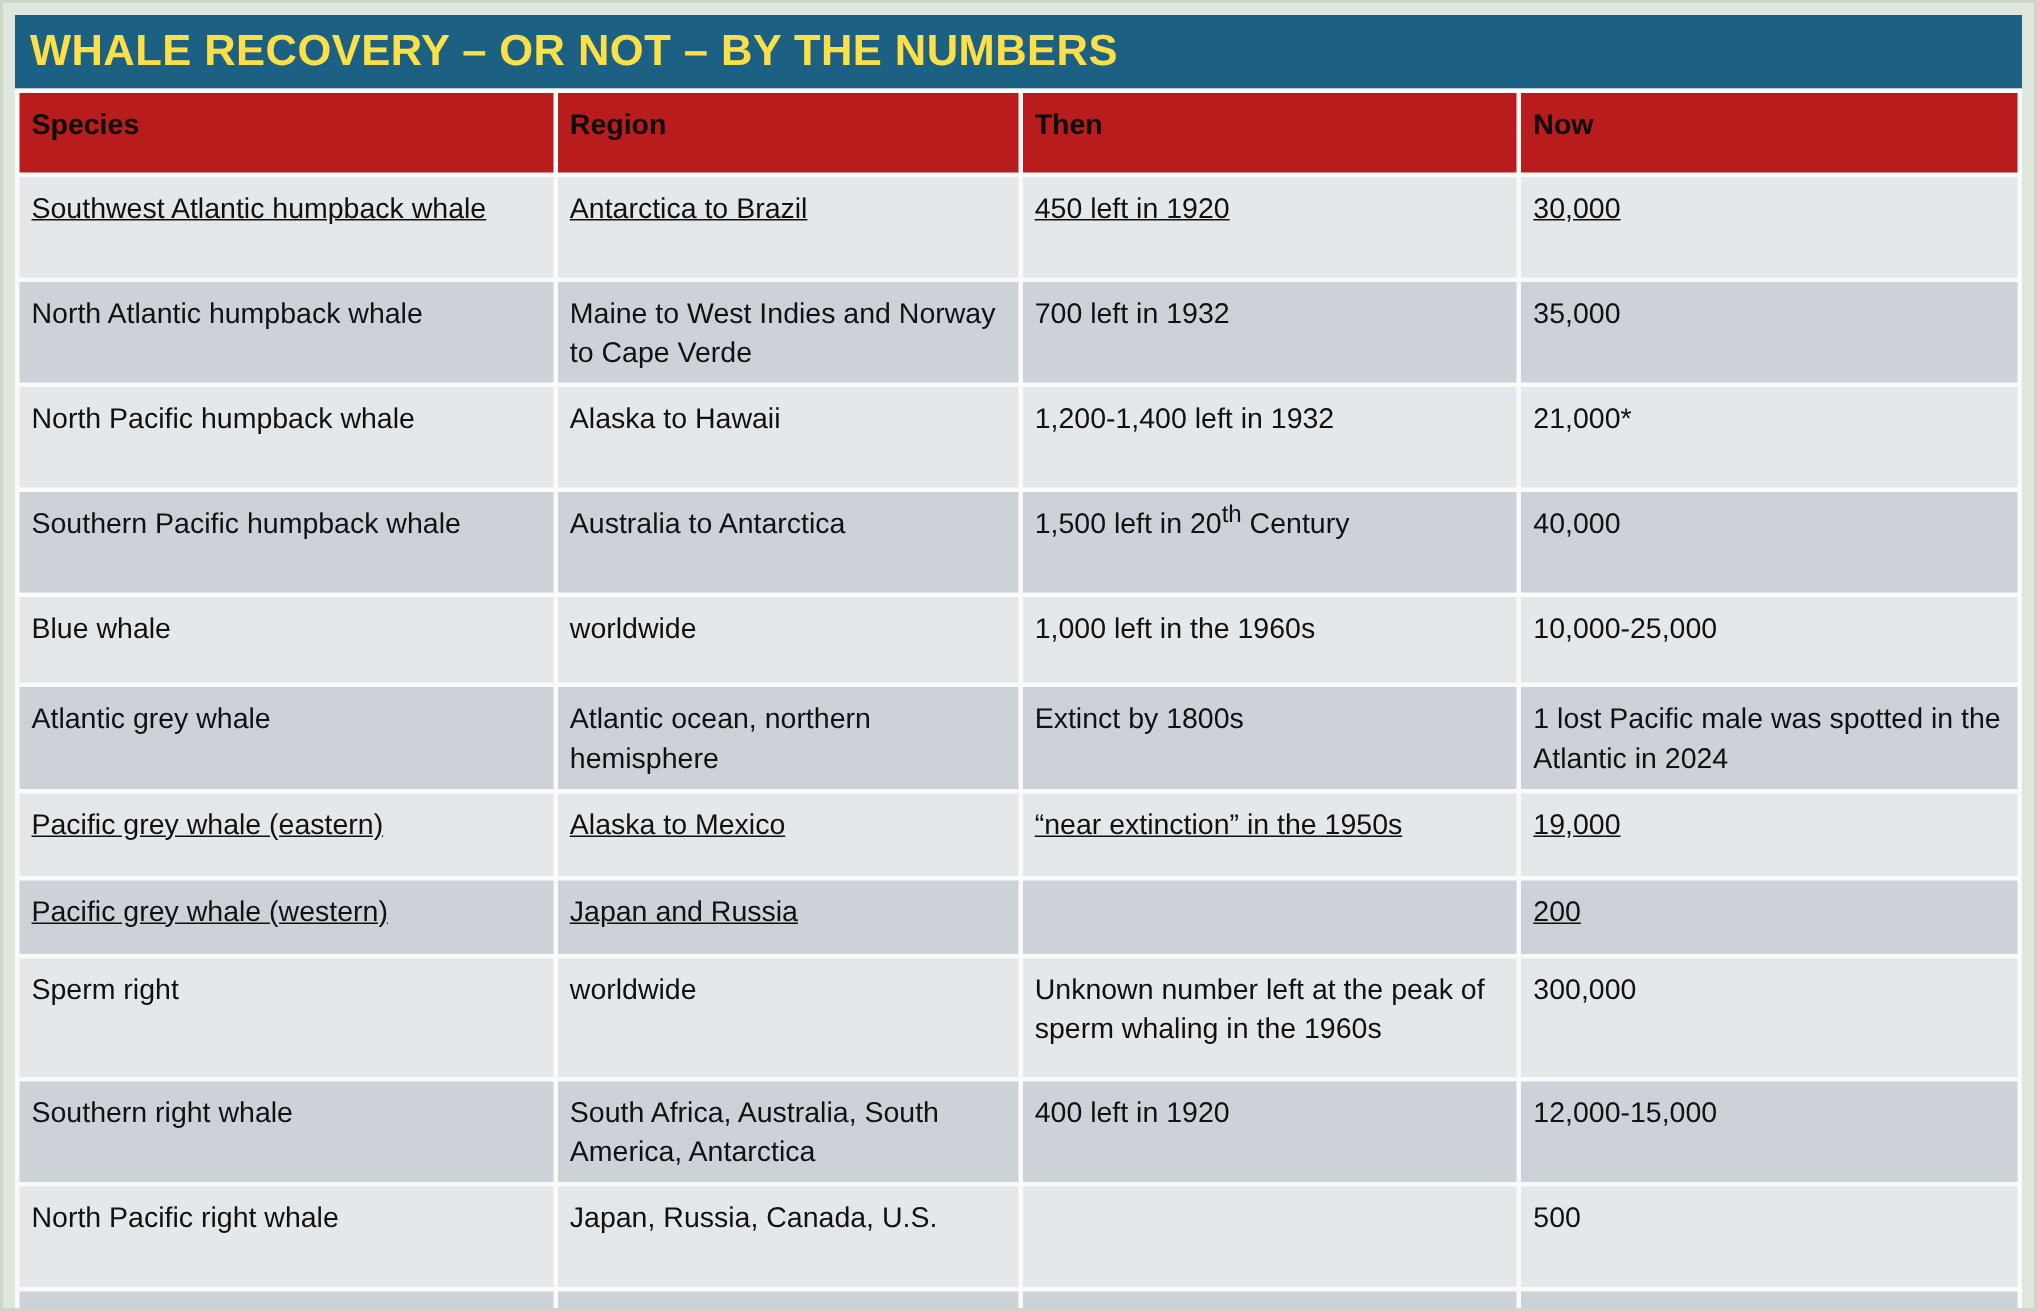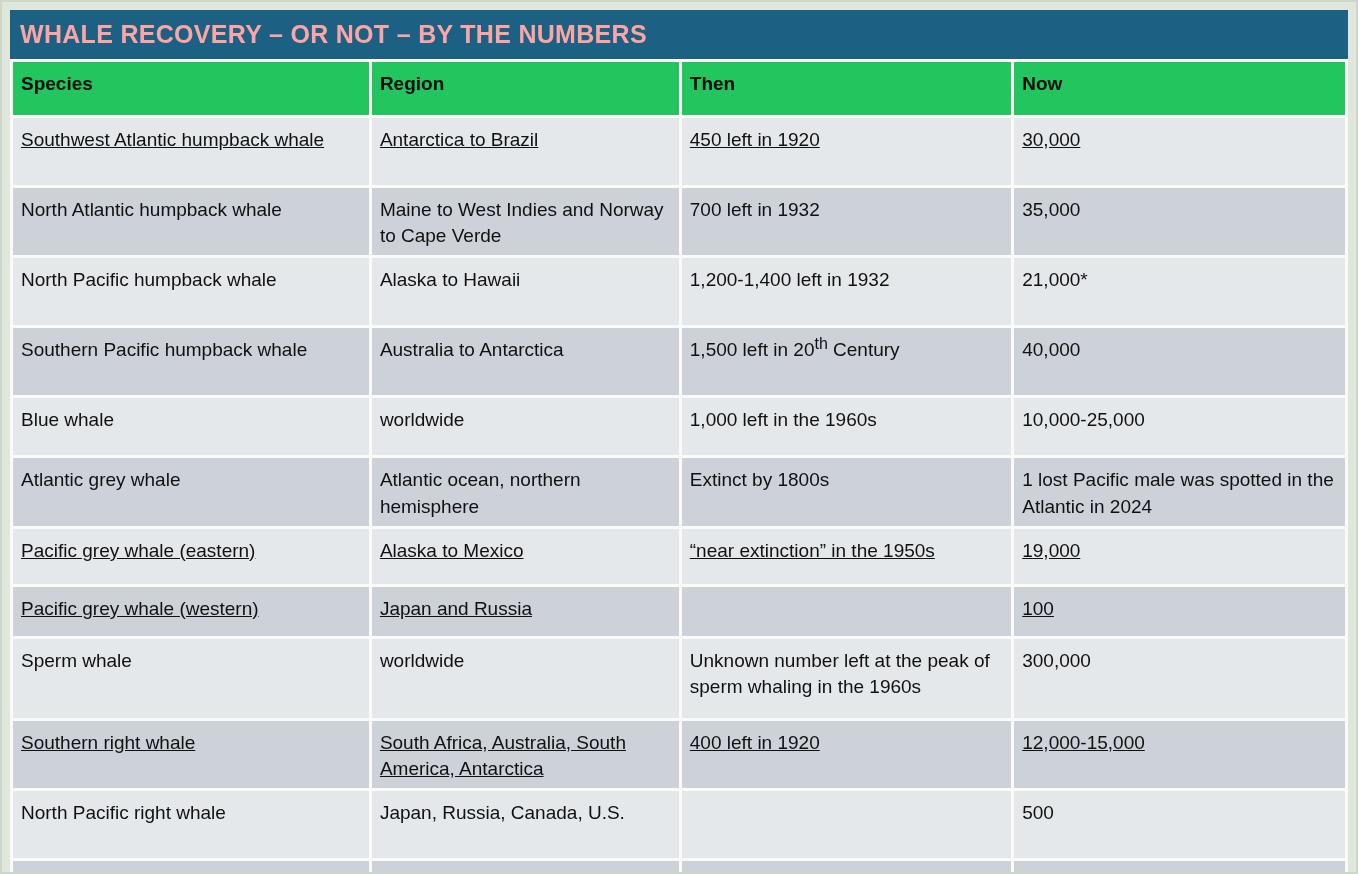--- a/index.html
+++ b/index.html
@@ -20,22 +20,22 @@
     padding: 8px 8px 0 8px;
   }
   .title-bar {
     background: #1c6183;
     height: 49px;
     display: flex;
     align-items: center;
     padding: 0 10px;
   }
   .title-bar .title-text {
-    color: #fca5a5;
-    font-size: 25px;
+    color: #fde047;
+    font-size: 29px;
     font-weight: bold;
     letter-spacing: 0.3px;
     white-space: nowrap;
   }
   table.whale-table {
     width: 100%;
     table-layout: fixed;
     border-collapse: separate;
     border-spacing: 3px;
     background: #fafaf8;
@@ -46,38 +46,38 @@
   col.c-now     { width: 25.0%; }
   th, td {
     vertical-align: top;
     text-align: left;
     padding: 9px 10px 6px 8px;
     font-size: 19px;
     line-height: 1.38;
     word-wrap: break-word;
   }
   thead th {
-    background: #22c55e;
+    background: #b91c1c;
     font-weight: bold;
     height: 38px;
     color: #0c0c0c;
     margin-top: 24px;
   }
   tbody tr:nth-child(odd) td  { background: #e5e8eb; }
   tbody tr:nth-child(even) td { background: #cdd1d8; }
   tbody tr:nth-child(1) td  { height: 52px; text-decoration: underline; }
   tbody tr:nth-child(2) td  { height: 52px; }
   tbody tr:nth-child(3) td  { height: 52px; }
   tbody tr:nth-child(4) td  { height: 52px; }
   tbody tr:nth-child(5) td  { height: 42px; }
   tbody tr:nth-child(6) td  { height: 52px; }
   tbody tr:nth-child(7) td  { height: 40px; text-decoration: underline; }
   tbody tr:nth-child(8) td  { height: 34px; text-decoration: underline; }
   tbody tr:nth-child(9) td  { height: 64px; }
-  tbody tr:nth-child(10) td { height: 52px; text-decoration: underline; }
+  tbody tr:nth-child(10) td { height: 52px; }
   tbody tr:nth-child(11) td { height: 52px; }
   tbody tr:nth-child(12) td { height: 58px; }
   td sup {
     font-size: 16px;
     line-height: 0;
   }
 </style>
 </head>
 <body>
 
@@ -142,24 +142,24 @@
       <tr>
         <td>Pacific grey whale (eastern)</td>
         <td>Alaska to Mexico</td>
         <td>“near extinction” in the 1950s</td>
         <td>19,000</td>
       </tr>
       <tr>
         <td>Pacific grey whale (western)</td>
         <td>Japan and Russia</td>
         <td></td>
-        <td>100</td>
+        <td>200</td>
       </tr>
       <tr>
-        <td>Sperm whale</td>
+        <td>Sperm right</td>
         <td>worldwide</td>
         <td>Unknown number left at the peak of sperm whaling in the 1960s</td>
         <td>300,000</td>
       </tr>
       <tr>
         <td>Southern right whale</td>
         <td>South Africa, Australia, South America, Antarctica</td>
         <td>400 left in 1920</td>
         <td>12,000-15,000</td>
       </tr>

